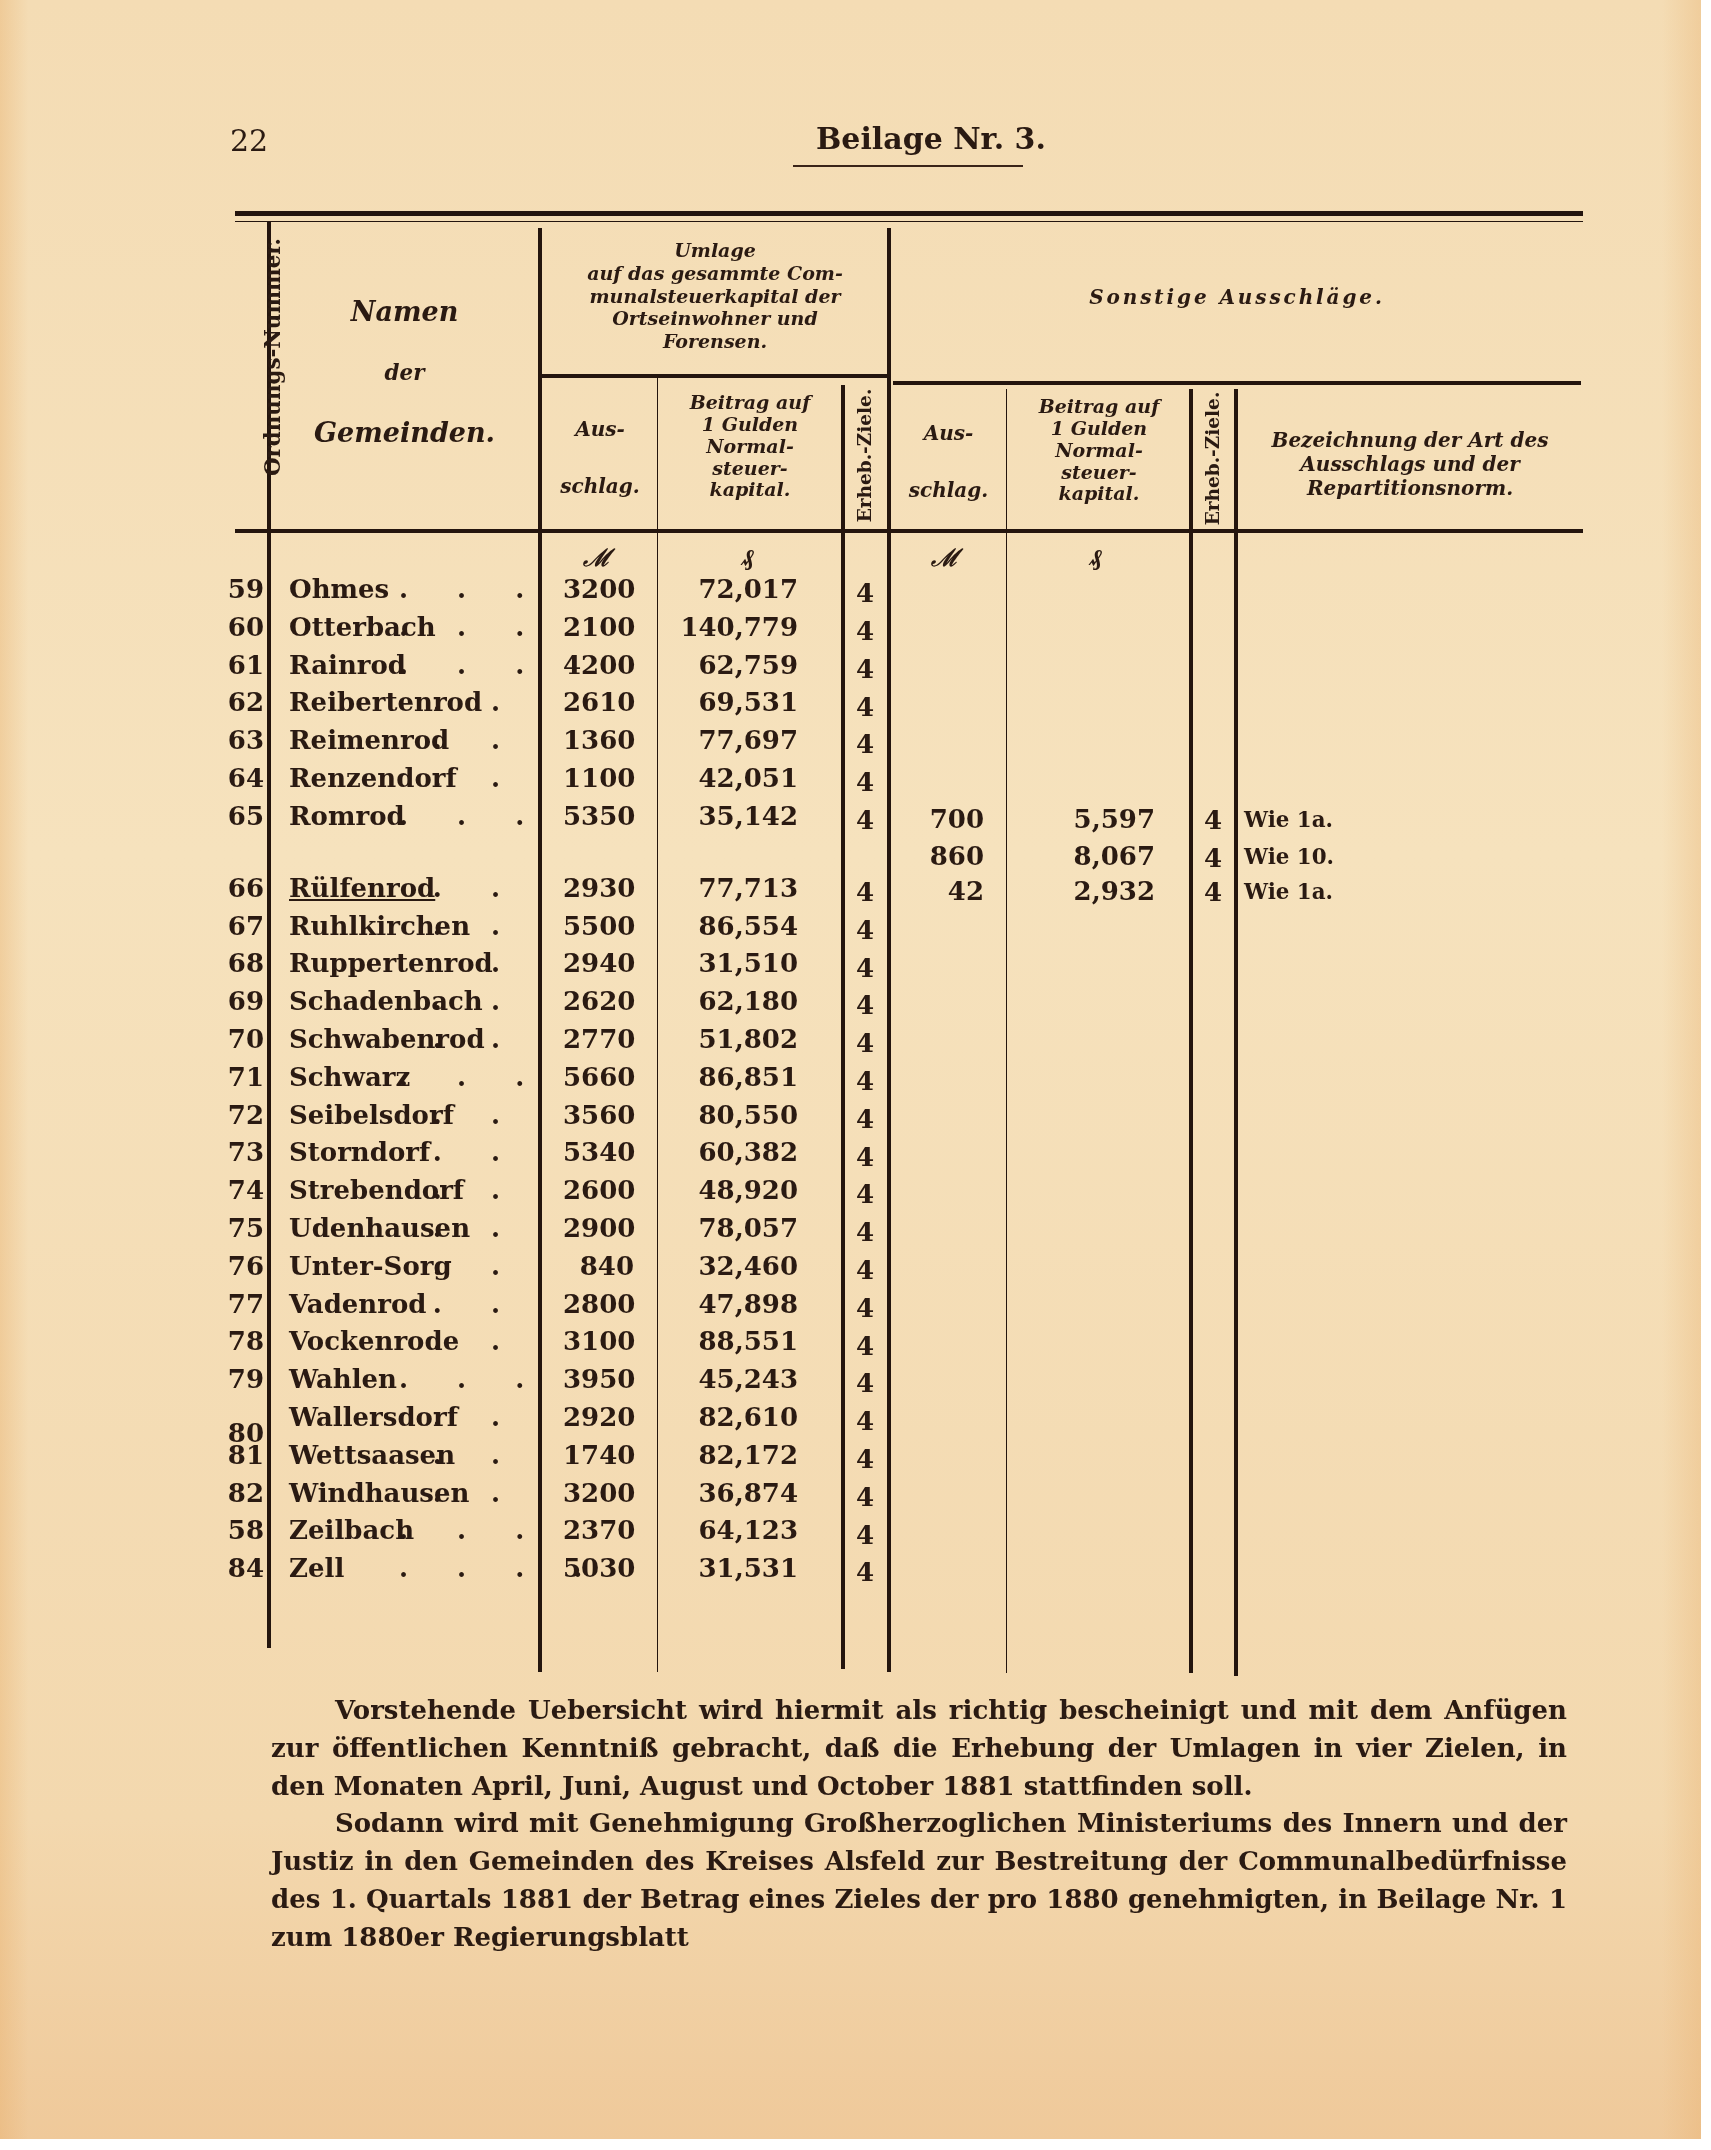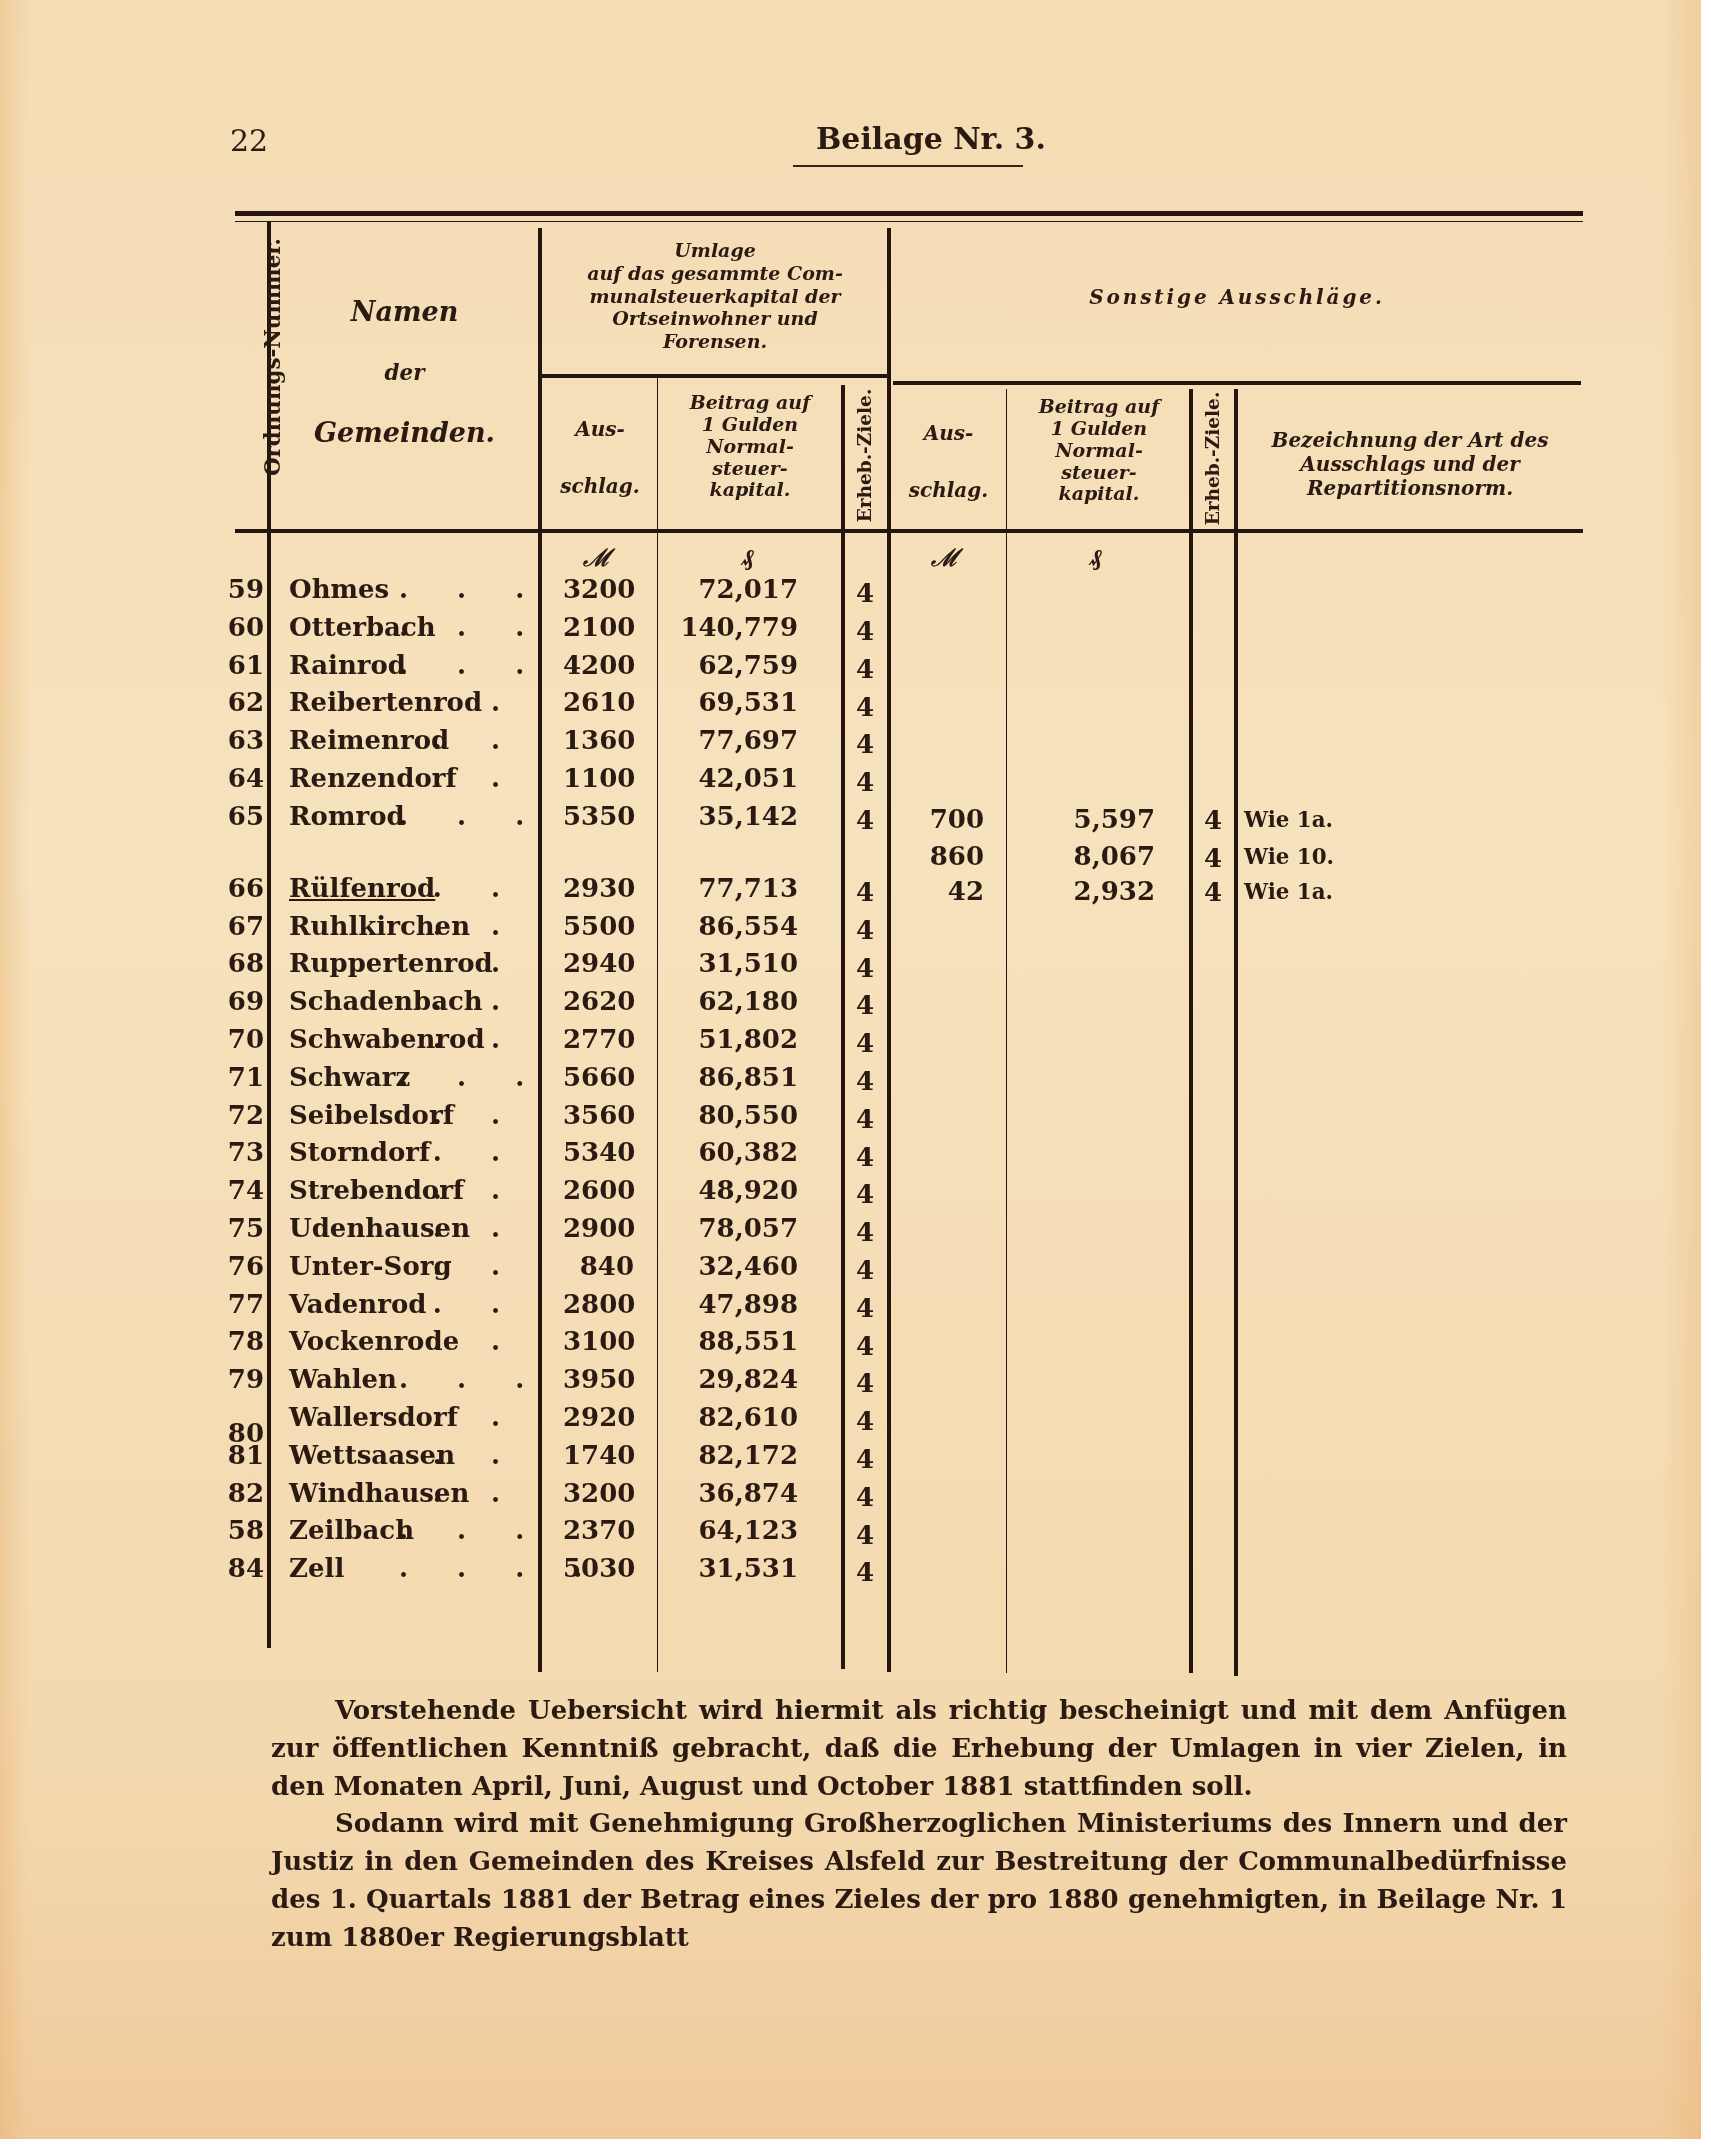--- a/index.html
+++ b/index.html
@@ -259,21 +259,21 @@
     <div class="cell name" style="left: 289px; top: 1326px;">Vockenrode</div>
     <div class="cell num dots" style="left: 399px; top: 1326px; width: 121px;">. .</div>
     <div class="cell num" style="left: 563px; top: 1326px; width: 71px;">3100</div>
     <div class="cell num" style="left: 677px; top: 1326px; width: 121px;">88,551</div>
     <div class="cell " style="left: 856px; top: 1331px;">4</div>
     <div></div>
     <div class="cell num" style="left: 227px; top: 1364px; width: 37px;">79</div>
     <div class="cell name" style="left: 289px; top: 1364px;">Wahlen</div>
     <div class="cell num dots" style="left: 399px; top: 1364px; width: 121px;">. . .</div>
     <div class="cell num" style="left: 563px; top: 1364px; width: 71px;">3950</div>
-    <div class="cell num" style="left: 677px; top: 1364px; width: 121px;">29,824</div>
+    <div class="cell num" style="left: 677px; top: 1364px; width: 121px;">45,243</div>
     <div class="cell " style="left: 856px; top: 1368px;">4</div>
     <div></div>
     <div class="cell num" style="left: 227px; top: 1418px; width: 37px;">80</div>
     <div class="cell name" style="left: 289px; top: 1402px;">Wallersdorf</div>
     <div class="cell num dots" style="left: 399px; top: 1402px; width: 121px;">. .</div>
     <div class="cell num" style="left: 563px; top: 1402px; width: 71px;">2920</div>
     <div class="cell num" style="left: 677px; top: 1402px; width: 121px;">82,610</div>
     <div class="cell " style="left: 856px; top: 1406px;">4</div>
     <div></div>
     <div class="cell num" style="left: 227px; top: 1440px; width: 37px;">81</div>

